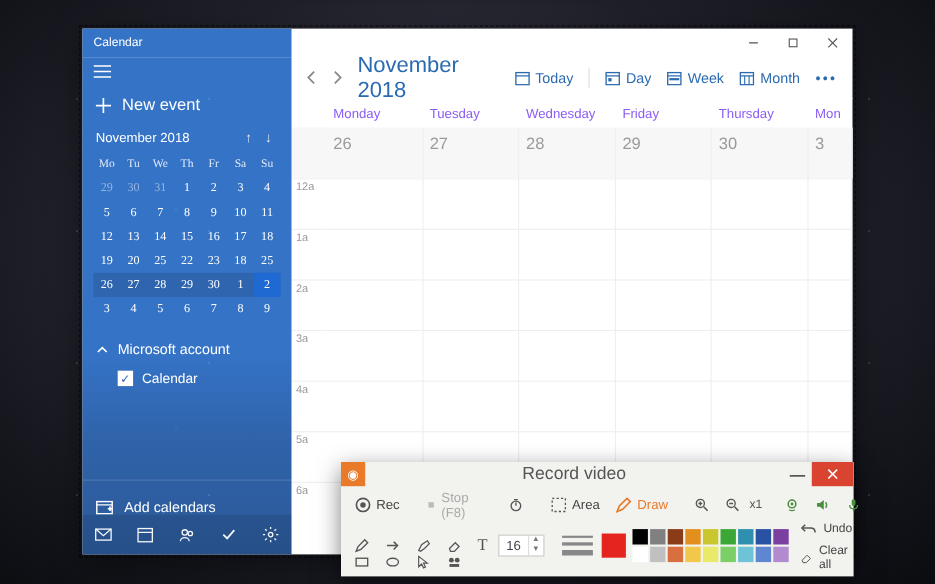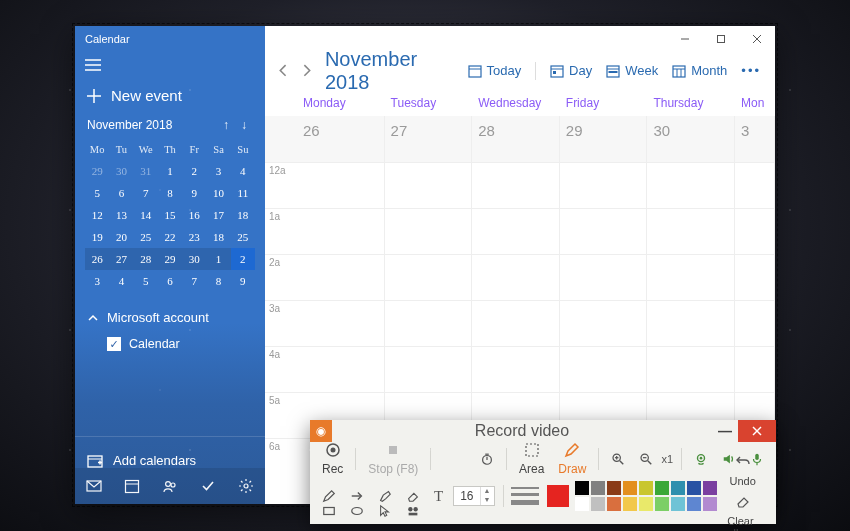--- a/index.html
+++ b/index.html
@@ -97,21 +97,21 @@
   }
   .rectitle{ height:22px; display:flex; align-items:center; background:#f2f2ee; }
   .recicon{ width:22px; height:22px; background:#e87a2a; display:flex; align-items:center; justify-content:center; color:#fff; font-size:12px;}
   .rectitle .tlabel{ flex:1; text-align:center; font-size:16px; color:#555;}
   .recmin{ width:26px; text-align:center; font-weight:bold; font-size:14px;}
   .recclose{ width:38px; height:22px; background:#d9432f; color:#fff; display:flex; align-items:center; justify-content:center;}
   .recclose svg{width:10px;height:10px;}
 
   .recrow1{ height:34px; display:flex; align-items:center; gap:6px; padding:0 8px; }
   .recrow2{ height:40px; display:flex; align-items:center; gap:6px; padding:0 8px; }
-  .rbtn{ display:flex; align-items:center; gap:4px; padding:2px 4px;flex-direction:column; }
+  .rbtn{ display:flex; align-items:center; gap:4px; padding:2px 4px; }
   .rbtn.orange{ color:#e87a2a; }
   .rvdiv{ width:1px; height:22px; background:#d5d5d0; margin:0 2px;}
   .rbtn svg{ width:16px; height:16px; }
   .rbtn.small svg{width:14px;height:14px;}
   .x1{ font-size:11px; color:#555; margin-left:-2px;}
 
   .swatchgroup{ display:flex; gap:6px; align-items:center;}
   .bigline{ display:flex; flex-direction:column; gap:4px; margin-right:2px;}
   .bigline > div{ width:28px; background:#888;}
   .bigsw{ width:22px; height:22px; }

